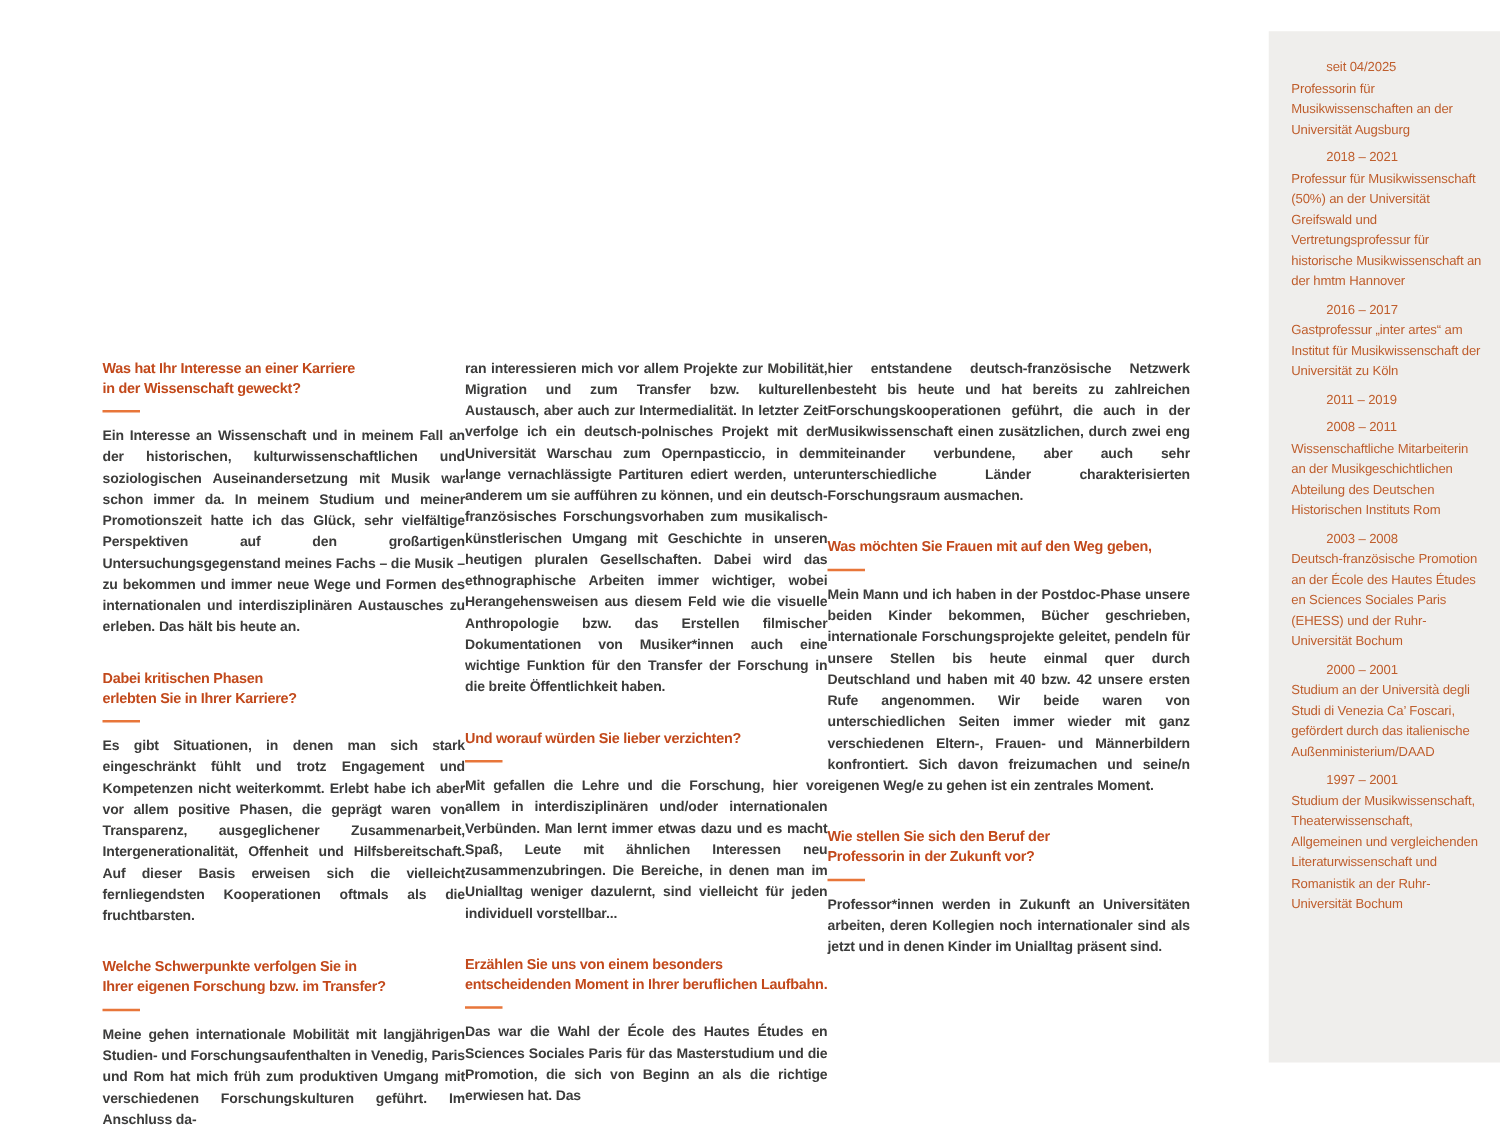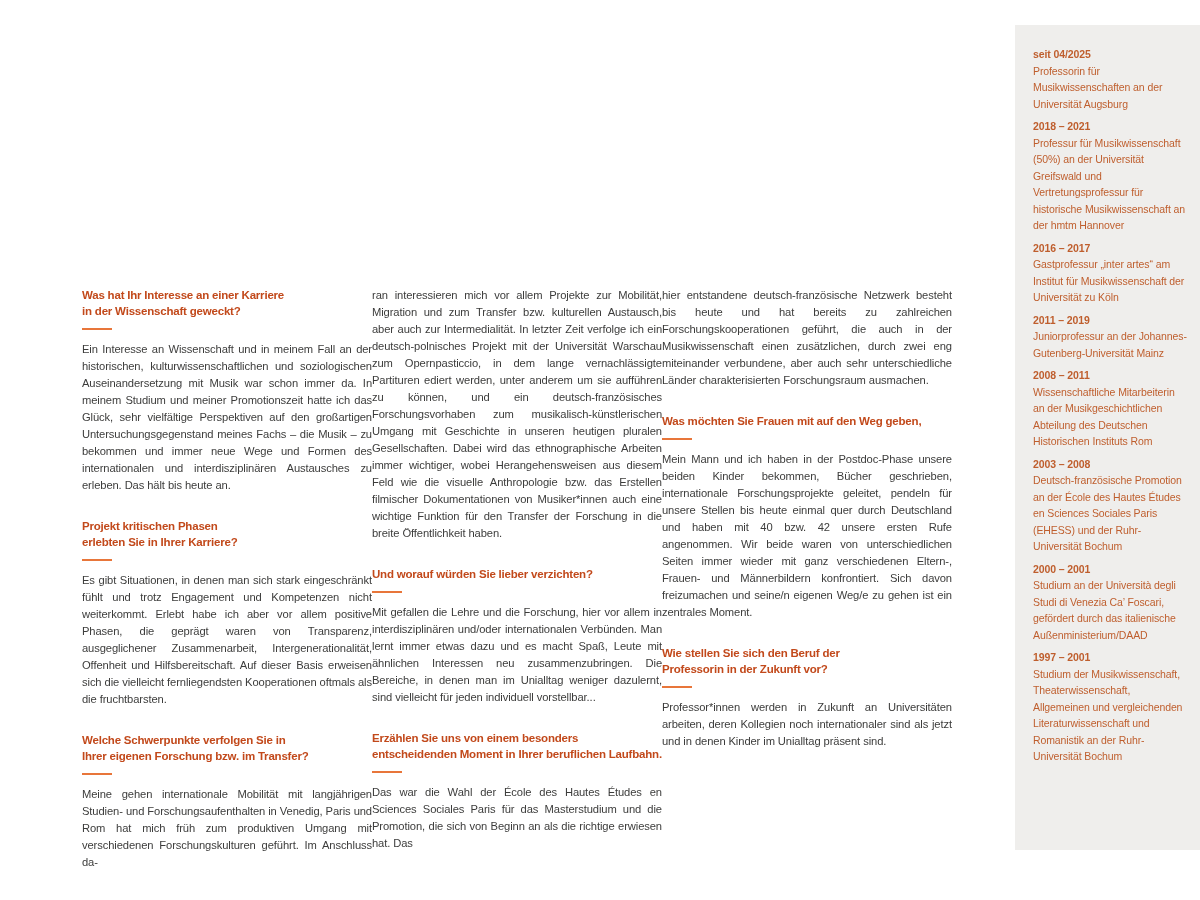--- a/index.html
+++ b/index.html
@@ -42,20 +42,21 @@
     border-top: 2px solid #e8763a;
     margin: 9px 0 11px 0;
   }
   .answer {
     color: #3c3c3b;
     font-size: 11.2px;
     line-height: 17px;
     letter-spacing: -0.1px;
     text-align: justify;
     margin: 0 0 24px 0;
+    font-weight: bold;
   }
   .answer.cont {
     margin-top: 0;
   }
   .sidebar {
     position: absolute;
     left: 1015px;
     top: 25px;
     width: 185px;
     height: 825px;
@@ -65,21 +66,22 @@
   }
   .cv-entry {
     margin: 0 0 6px 0;
     color: #bf5e2d;
     font-size: 10.5px;
     line-height: 16.5px;
     letter-spacing: -0.1px;
   }
   .cv-period {
     display: block;
-    font-weight: bold;
+    font-weight: normal;
+    margin-left: 28px;
   }
   .cv-desc {
     display: block;
   }
 </style>
 </head>
 <body>
 
 <div class="page">
 
@@ -87,21 +89,21 @@
 
     <div class="col">
       <h3 class="question">
         <span class="qline">Was hat Ihr Interesse an einer Karriere</span>
         <span class="qline">in der Wissenschaft geweckt?</span>
       </h3>
       <div class="rule"></div>
       <p class="answer">Ein Interesse an Wissenschaft und in meinem Fall an der historischen, kulturwissenschaftlichen und soziologischen Auseinandersetzung mit Musik war schon immer da. In meinem Studium und meiner Promotionszeit hatte ich das Glück, sehr vielfältige Perspektiven auf den großartigen Untersuchungsgegenstand meines Fachs – die Musik – zu bekommen und immer neue Wege und Formen des internationalen und interdisziplinären Austausches zu erleben. Das hält bis heute an.</p>
 
       <h3 class="question">
-        <span class="qline">Projekt kritischen Phasen</span>
+        <span class="qline">Dabei kritischen Phasen</span>
         <span class="qline">erlebten Sie in Ihrer Karriere?</span>
       </h3>
       <div class="rule"></div>
       <p class="answer">Es gibt Situationen, in denen man sich stark eingeschränkt fühlt und trotz Engagement und Kompetenzen nicht weiterkommt. Erlebt habe ich aber vor allem positive Phasen, die geprägt waren von Transparenz, ausgeglichener Zusammenarbeit, Intergenerationalität, Offenheit und Hilfsbereitschaft. Auf dieser Basis erweisen sich die vielleicht fernliegendsten Kooperationen oftmals als die fruchtbarsten.</p>
 
       <h3 class="question">
         <span class="qline">Welche Schwerpunkte verfolgen Sie in</span>
         <span class="qline">Ihrer eigenen Forschung bzw. im Transfer?</span>
       </h3>
       <div class="rule"></div>
@@ -157,21 +159,20 @@
       <span class="cv-desc">Professur für Musikwissenschaft (50%) an der Universität Greifswald und Vertretungsprofessur für historische Musikwissenschaft an der hmtm Hannover</span>
     </div>
 
     <div class="cv-entry">
       <span class="cv-period">2016 – 2017</span>
       <span class="cv-desc">Gastprofessur „inter artes“ am Institut für Musikwissenschaft der Universität zu Köln</span>
     </div>
 
     <div class="cv-entry">
       <span class="cv-period">2011 – 2019</span>
-      <span class="cv-desc">Juniorprofessur an der Johannes-Gutenberg-Universität Mainz</span>
     </div>
 
     <div class="cv-entry">
       <span class="cv-period">2008 – 2011</span>
       <span class="cv-desc">Wissenschaftliche Mitarbeiterin an der Musikgeschichtlichen Abteilung des Deutschen Historischen Instituts Rom</span>
     </div>
 
     <div class="cv-entry">
       <span class="cv-period">2003 – 2008</span>
       <span class="cv-desc">Deutsch-französische Promotion an der École des Hautes Études en Sciences Sociales Paris (EHESS) und der Ruhr-Universität Bochum</span>

